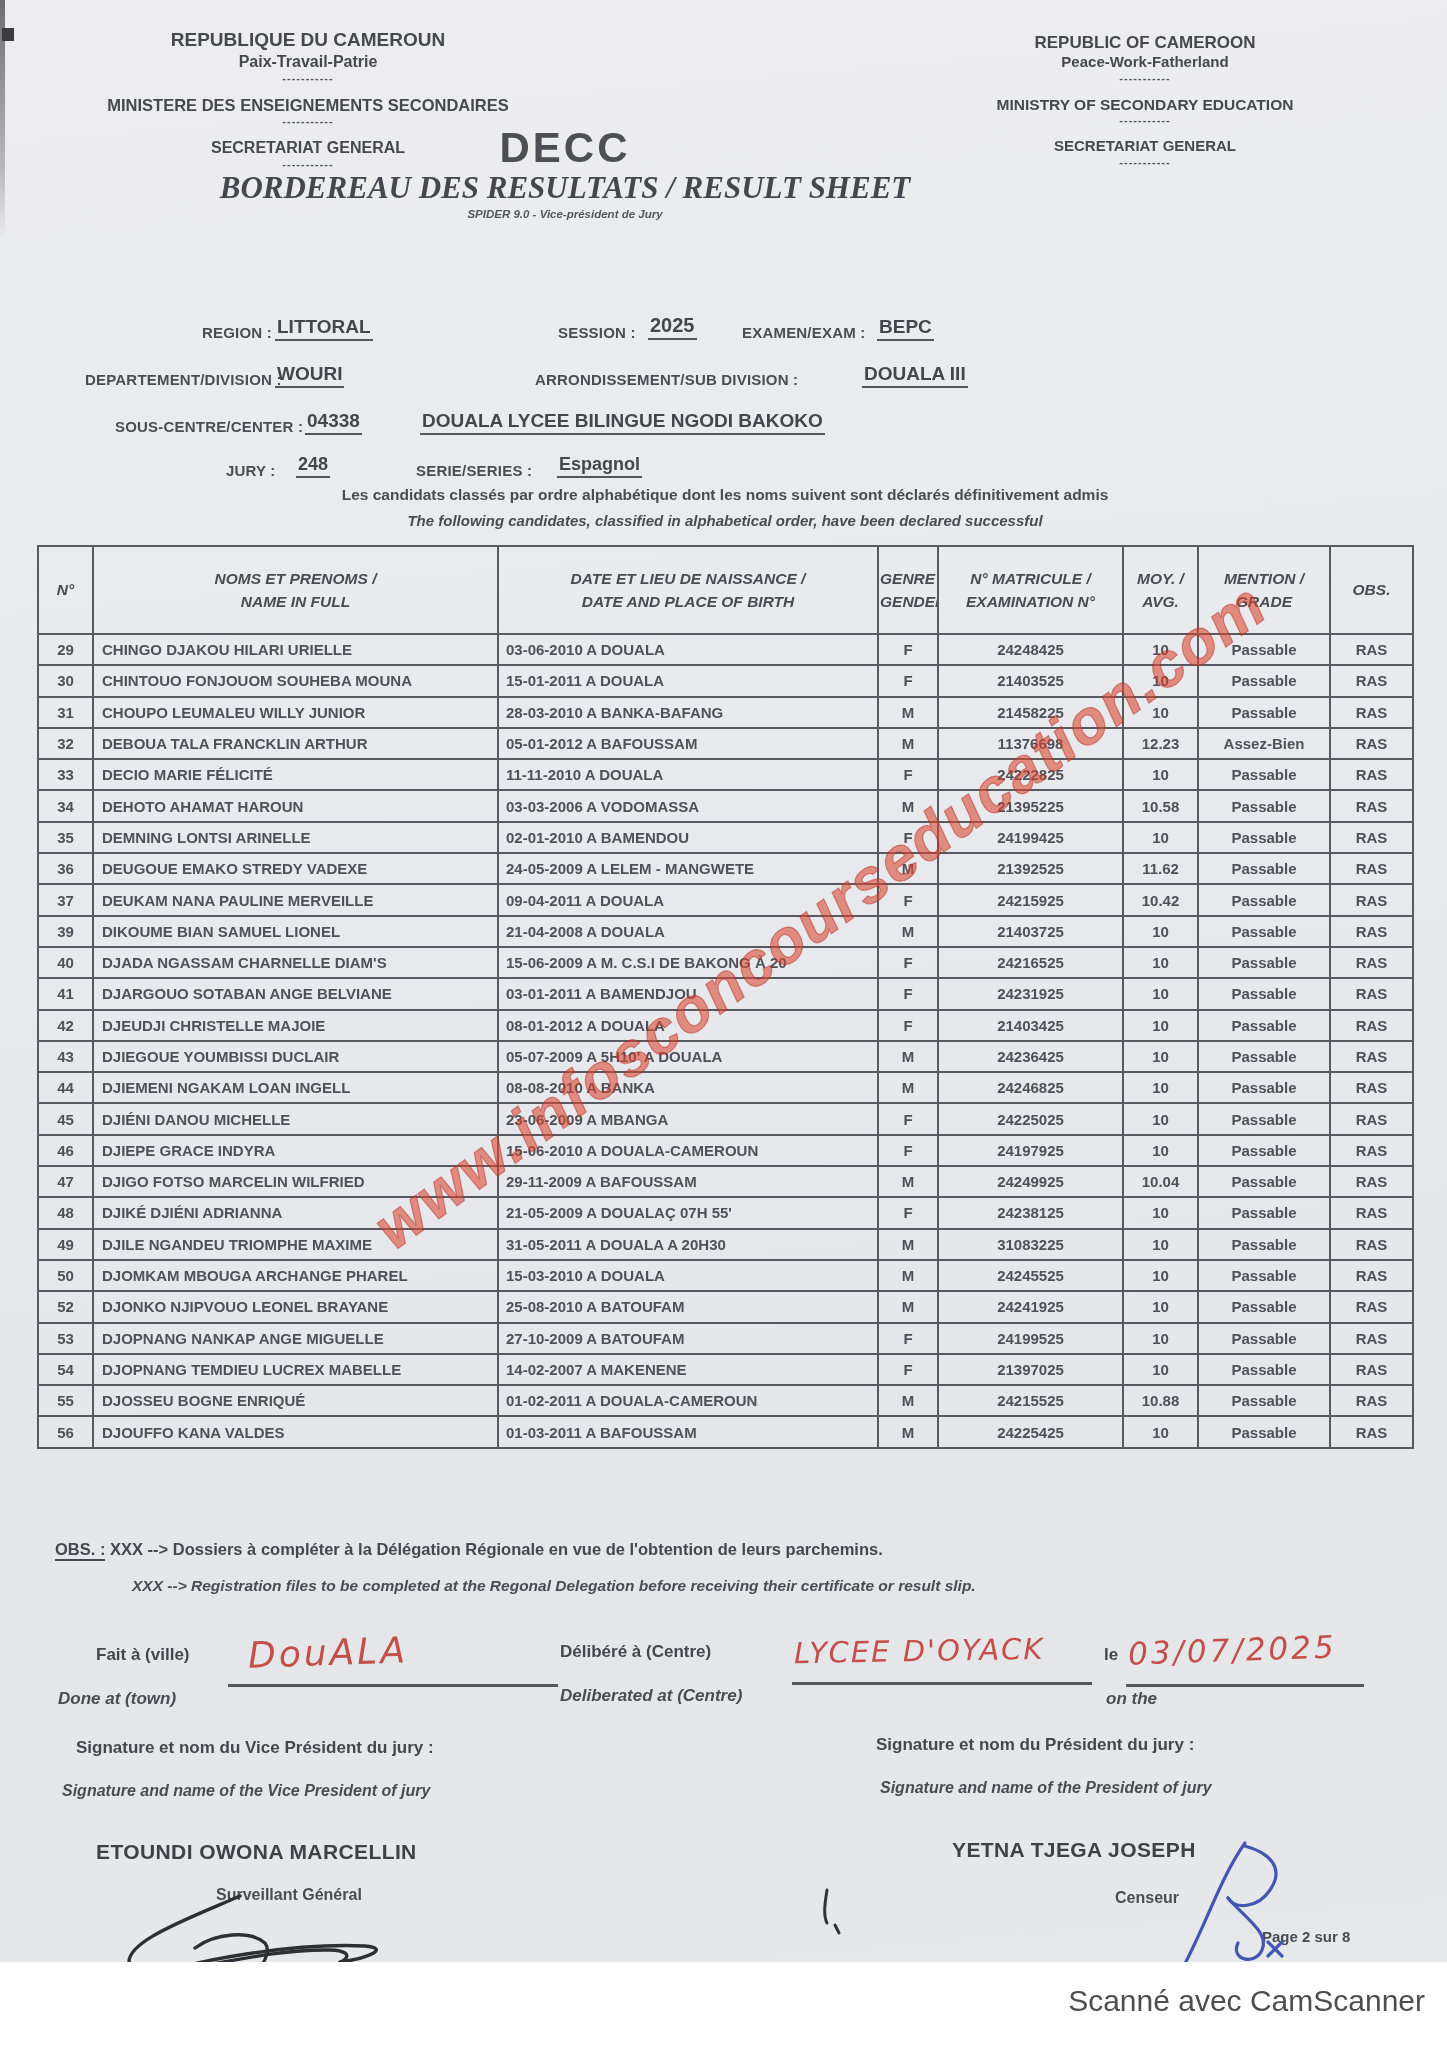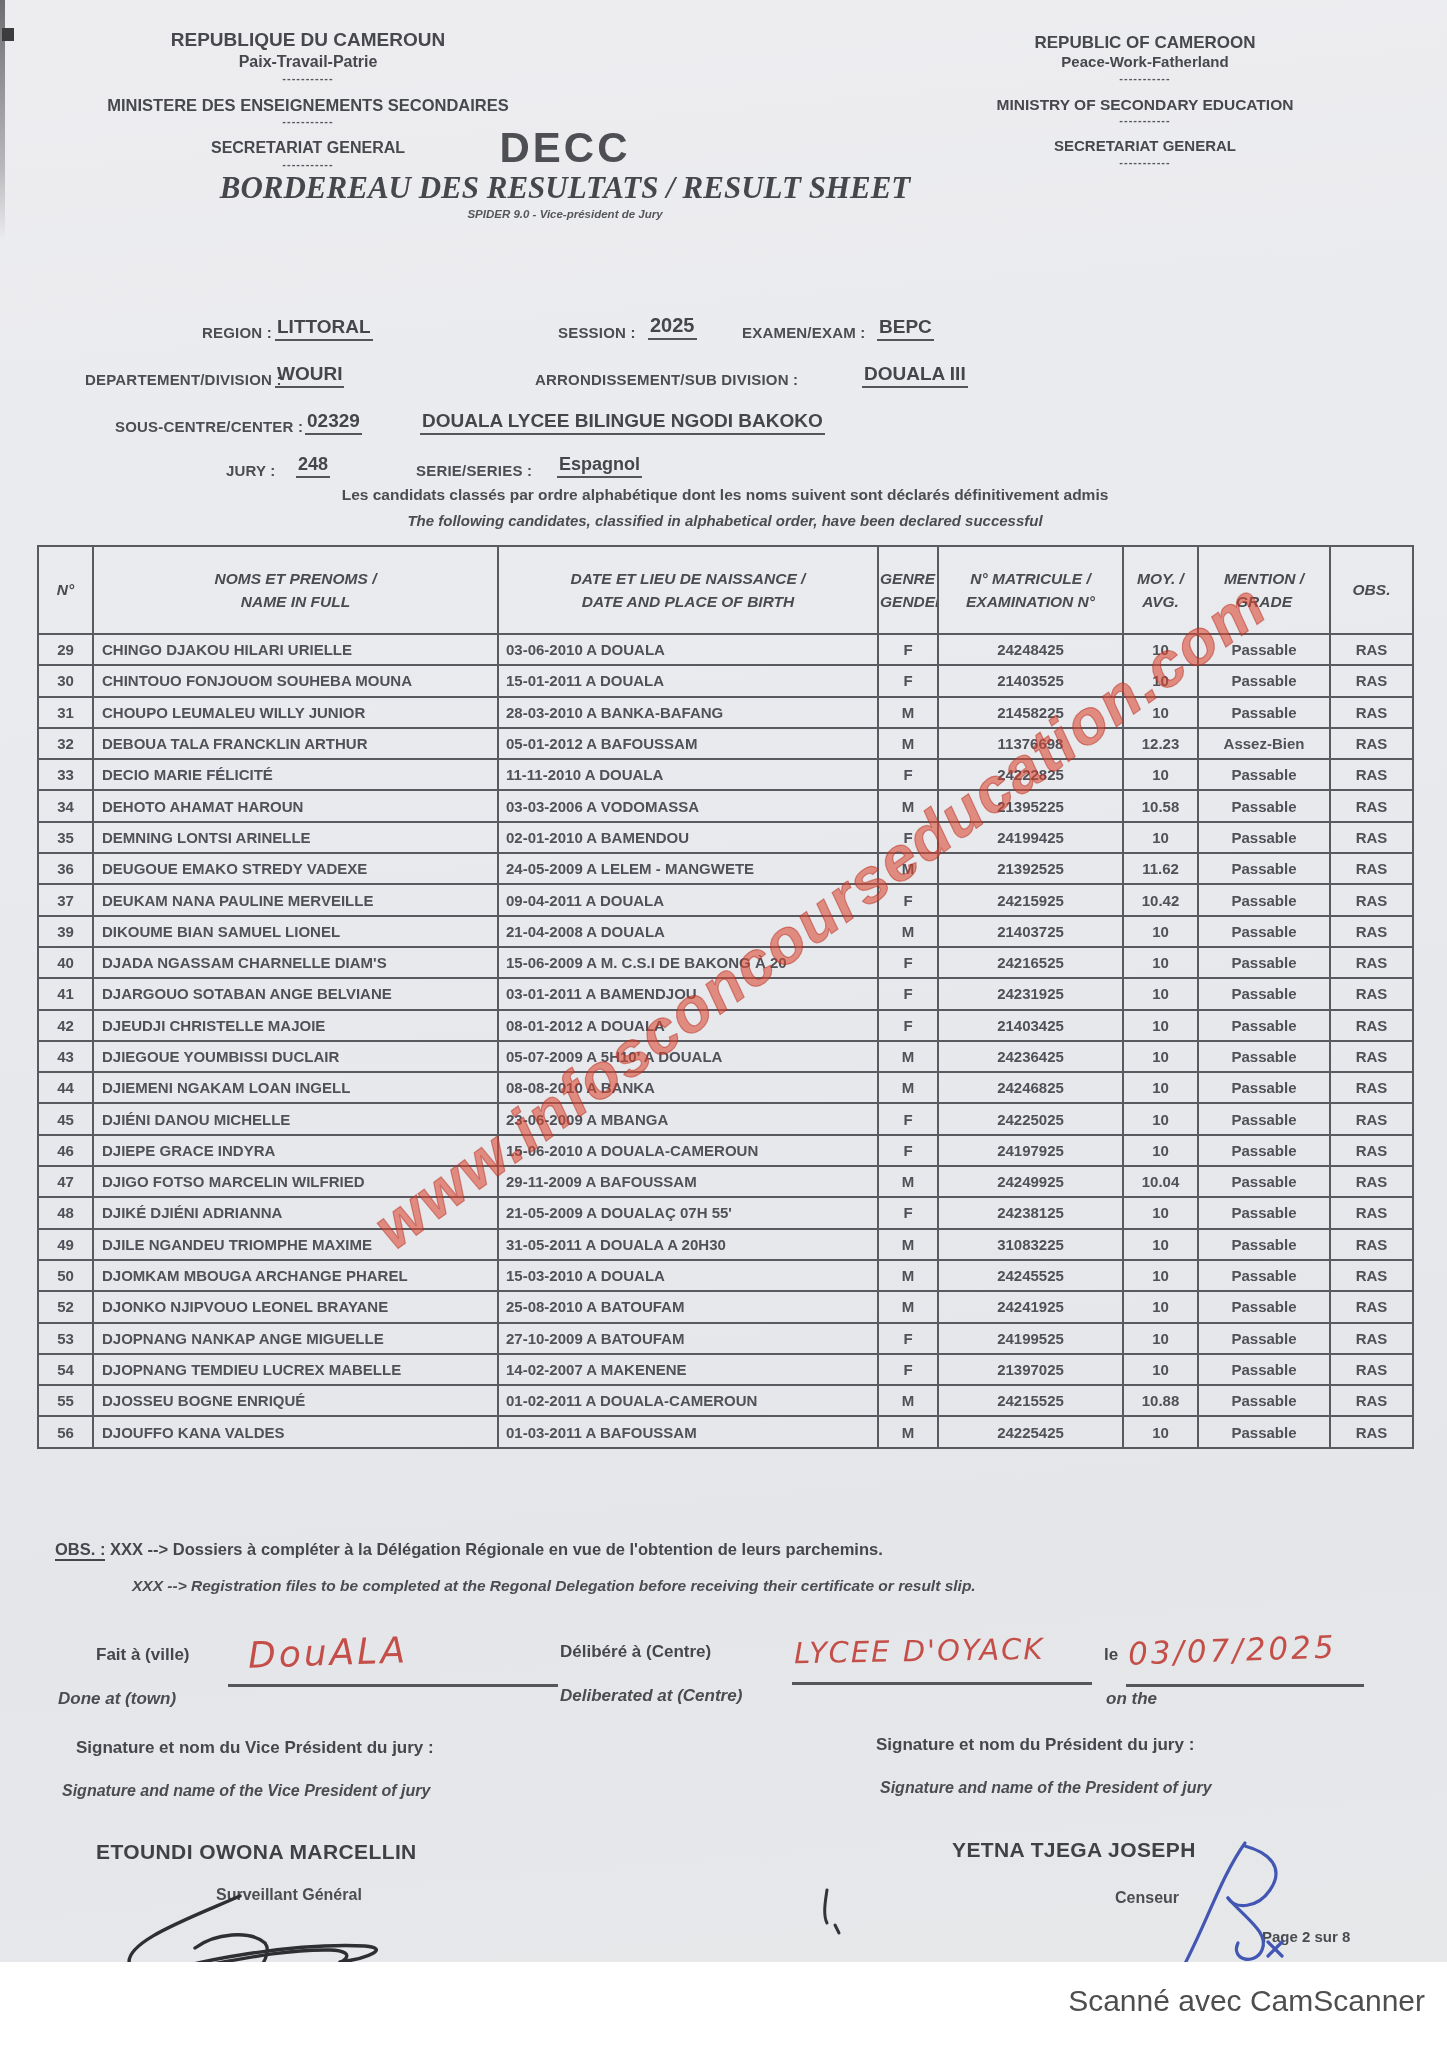--- a/index.html
+++ b/index.html
@@ -104,21 +104,21 @@
     <span class="abs val" style="left:877px;top:316px;">BEPC</span>
   </div>
   <div>
     <span class="abs lbl" style="left:85px;top:371px;">DEPARTEMENT/DIVISION :</span>
     <span class="abs val" style="left:275px;top:363px;">WOURI</span>
     <span class="abs lbl" style="left:535px;top:371px;">ARRONDISSEMENT/SUB DIVISION :</span>
     <span class="abs val" style="left:862px;top:363px;">DOUALA III</span>
   </div>
   <div>
     <span class="abs lbl" style="left:115px;top:418px;">SOUS-CENTRE/CENTER :</span>
-    <span class="abs val" style="left:305px;top:410px;">02329</span>
+    <span class="abs val" style="left:305px;top:410px;">04338</span>
     <span class="abs val" style="left:420px;top:410px;">DOUALA LYCEE BILINGUE NGODI BAKOKO</span>
   </div>
   <div>
     <span class="abs lbl" style="left:226px;top:462px;">JURY :</span>
     <span class="abs val" style="left:296px;top:454px;font-size:18px;">248</span>
     <span class="abs lbl" style="left:416px;top:462px;">SERIE/SERIES :</span>
     <span class="abs val" style="left:557px;top:454px;font-size:18px;">Espagnol</span>
   </div>
 
   <div class="abs decl-fr">Les candidats classés par ordre alphabétique dont les noms suivent sont déclarés définitivement admis</div>

